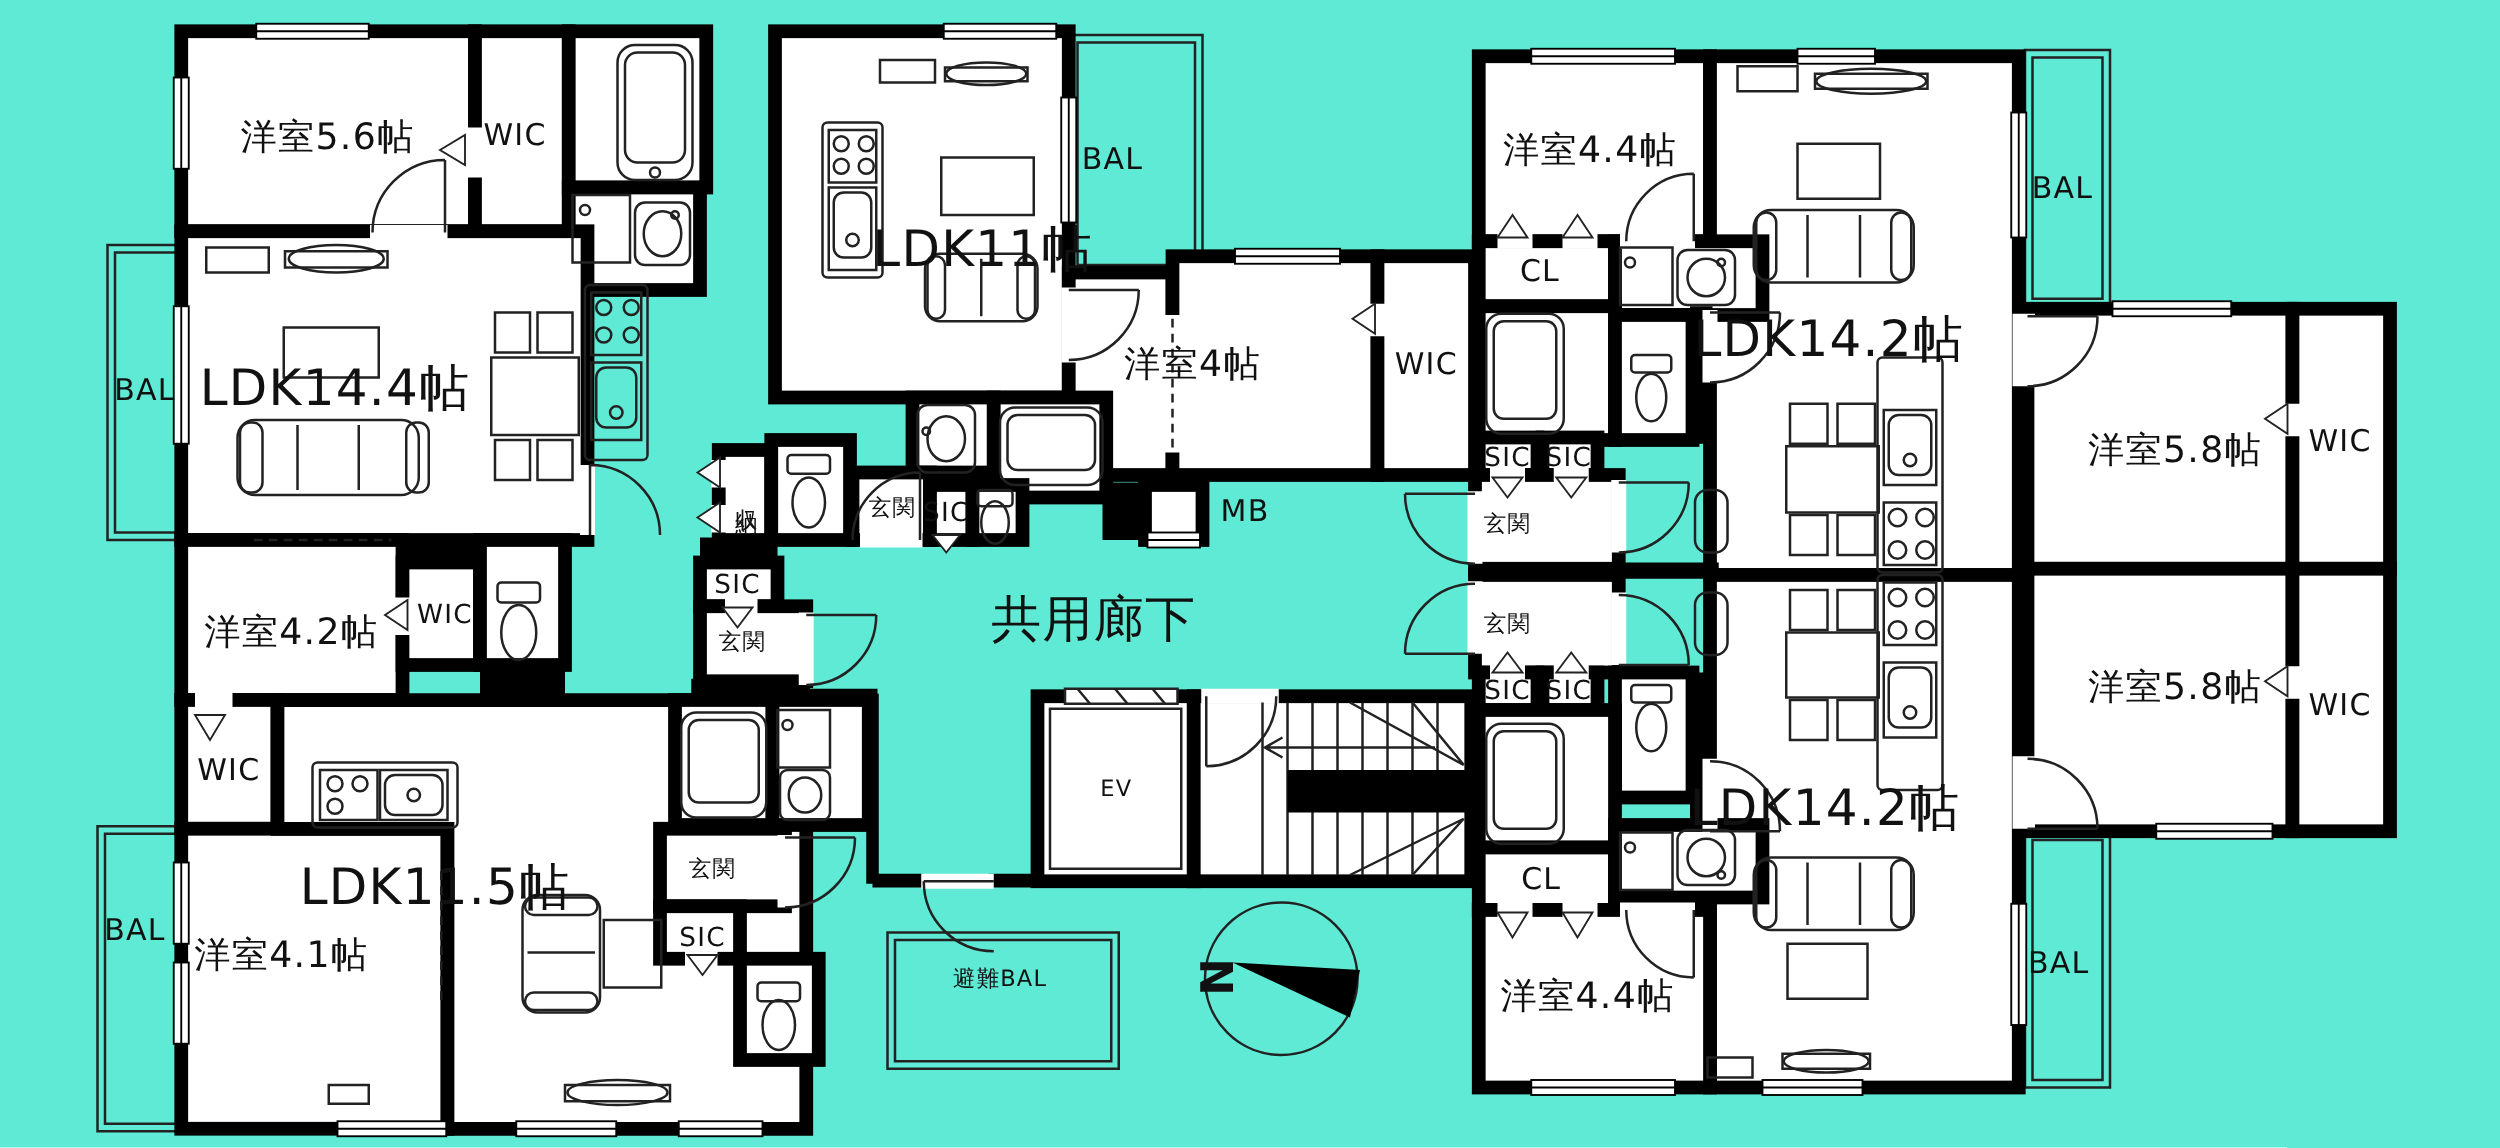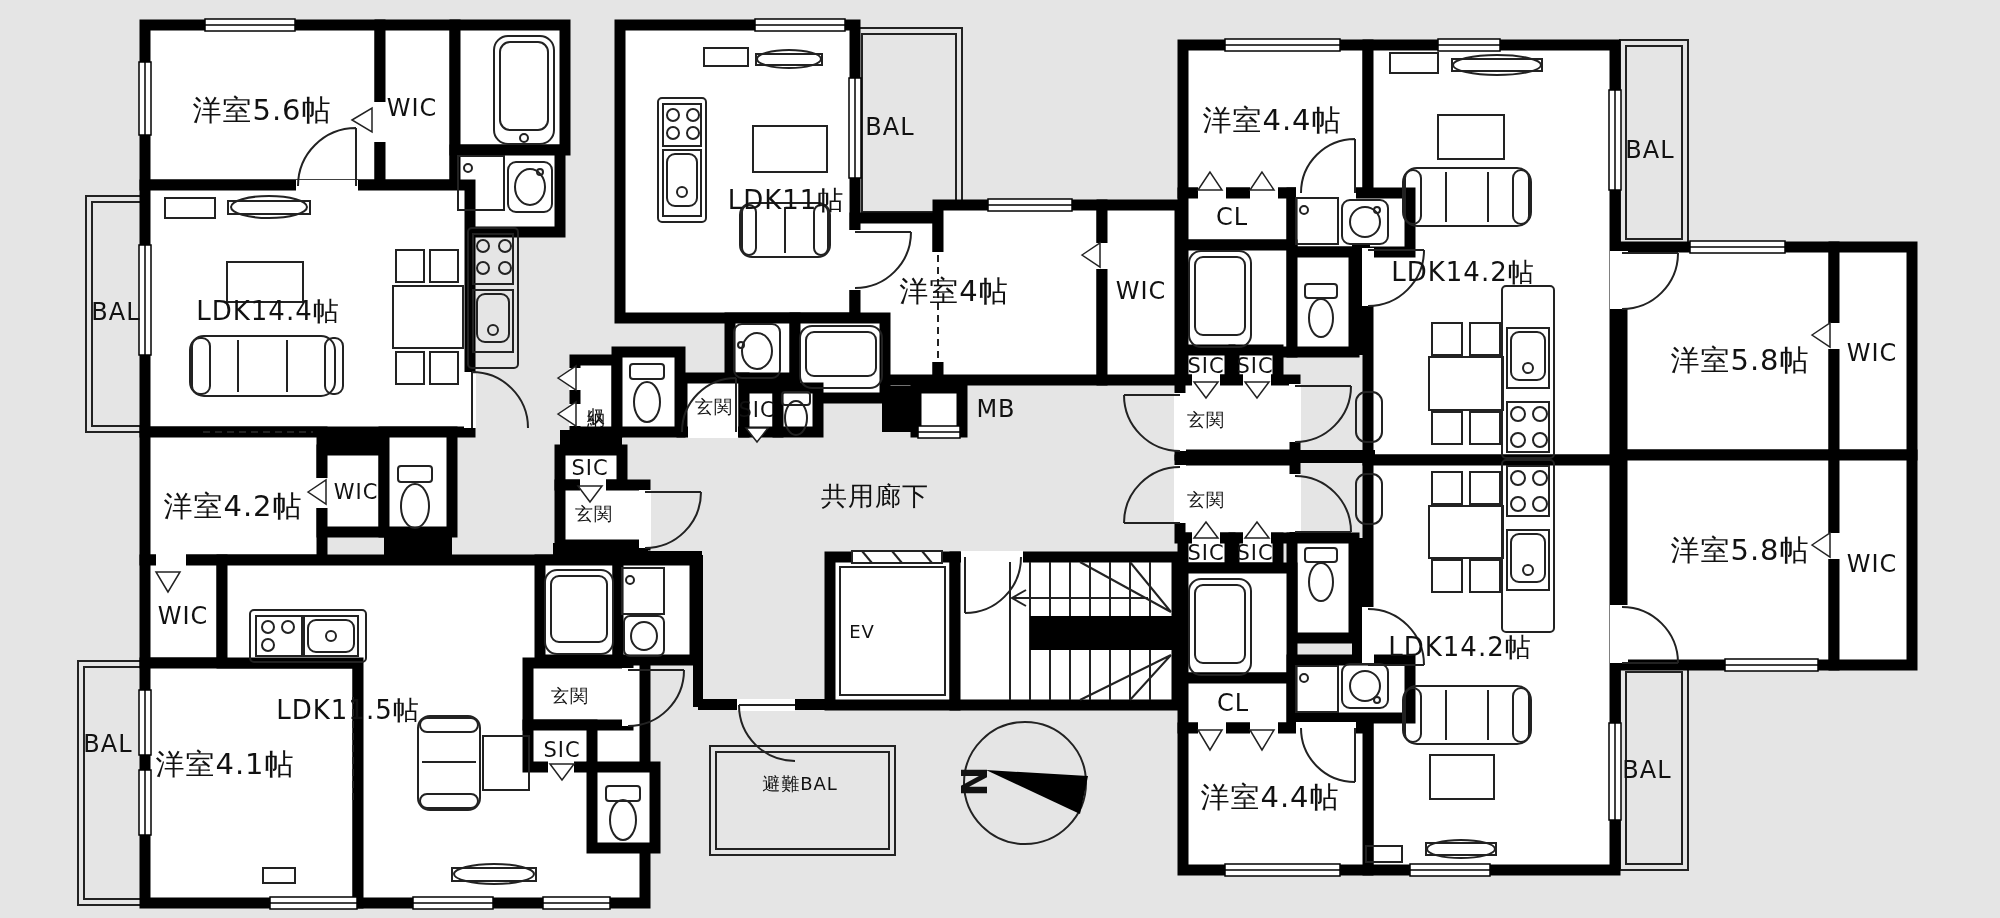--- a/index.html
+++ b/index.html
@@ -1,22 +1,22 @@
 <!DOCTYPE html>
 <html><head>
 <meta charset="utf-8">
 <style>
   html,body{margin:0;padding:0;background:#fff;}
-  .stage{position:relative;width:2000px;height:918px;background:#e5e5e5;overflow:hidden;
+  .stage{position:relative;width:2000px;height:918px;background:#5eead4;overflow:hidden;
          font-family:"DejaVu Sans","Liberation Sans",sans-serif;}
   .stage svg{position:absolute;left:0;top:0;}
   .lbl{position:absolute;transform:translate(-50%,-50%);color:#111;white-space:nowrap;
        letter-spacing:1px;line-height:1;}
   .room{font-size:29px;}
-  .lg{font-size:26px;}
+  .lg{font-size:40px;}
   .md{font-size:18px;}
   .sm{font-size:24px;}
   .xs{font-size:21px;}
   .vert{writing-mode:vertical-rl;text-orientation:upright;letter-spacing:3px;}
   .n{font-size:36px;font-weight:700;transform:translate(-50%,-50%) rotate(-90deg);}
   
   .rm{fill:#fff;stroke:#000;stroke-width:11;}
   .blk{fill:#000;stroke:none;}
   .gp{fill:#fff;stroke:none;}
   .tn{fill:none;stroke:#222;stroke-width:2;}
@@ -517,21 +517,21 @@
   <div class="lbl xs" style="left:590px;top:468px">SIC</div>
   <div class="lbl md" style="left:594px;top:514px">玄関</div>
   <div class="lbl lg" style="left:786px;top:200px">LDK11帖</div>
   <div class="lbl sm" style="left:890px;top:127px">BAL</div>
   <div class="lbl room" style="left:954px;top:291px">洋室4帖</div>
   <div class="lbl sm" style="left:1141px;top:291px">WIC</div>
   <div class="lbl md" style="left:714px;top:407px">玄関</div>
   <div class="lbl xs" style="left:757px;top:410px">SIC</div>
   <div class="lbl sm" style="left:996px;top:409px">MB</div>
   <div class="lbl lg" style="left:875px;top:496px">共用廊下</div>
-  <div class="lbl md" style="left:862px;top:632px">EV</div>
+  <div class="lbl md" style="left:893px;top:632px">EV</div>
   <div class="lbl sm" style="left:183px;top:616px">WIC</div>
   <div class="lbl sm" style="left:108px;top:744px">BAL</div>
   <div class="lbl room" style="left:225px;top:764px">洋室4.1帖</div>
   <div class="lbl lg" style="left:348px;top:710px">LDK11.5帖</div>
   <div class="lbl md" style="left:570px;top:696px">玄関</div>
   <div class="lbl xs" style="left:562px;top:750px">SIC</div>
   <div class="lbl md" style="left:800px;top:784px">避難BAL</div>
   <div class="lbl room" style="left:1272px;top:120px">洋室4.4帖</div>
   <div class="lbl sm" style="left:1232px;top:217px">CL</div>
   <div class="lbl lg" style="left:1463px;top:272px">LDK14.2帖</div>

